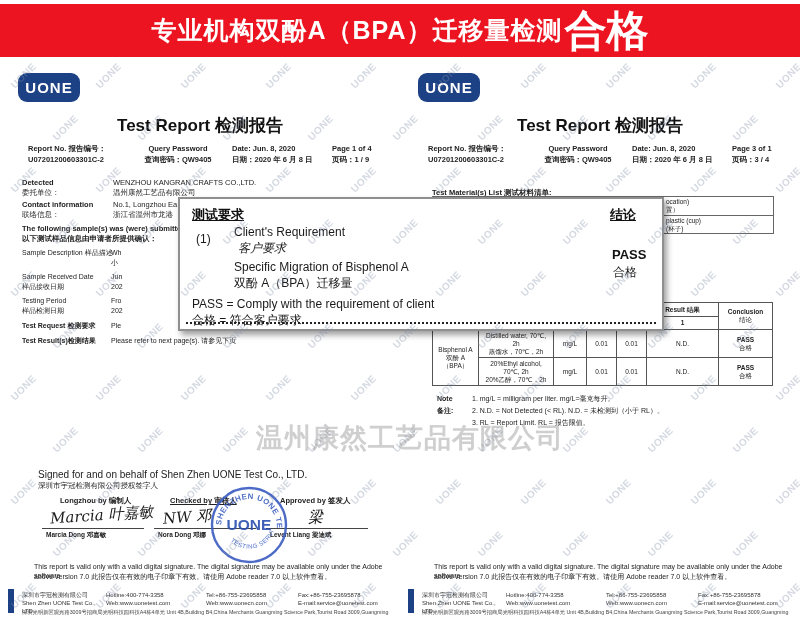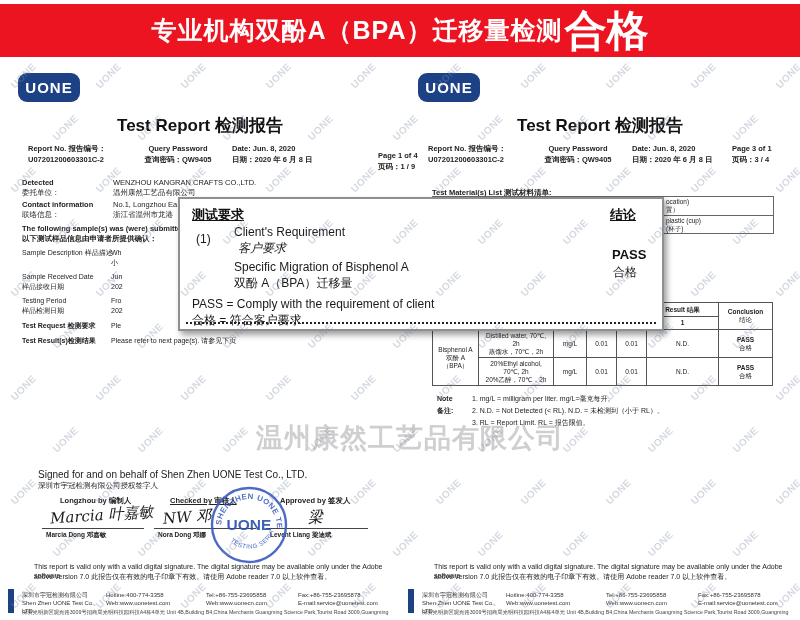--- a/index.html
+++ b/index.html
@@ -71,21 +71,21 @@
       <div>U07201200603301C-2</div>
     </div>
     <div class="abs meta" style="left:120px;top:81px;width:100px;text-align:center;">
       <div>Query Password</div>
       <div>查询密码：QW9405</div>
     </div>
     <div class="abs meta" style="left:224px;top:81px;width:108px;">
       <div>Date: Jun. 8, 2020</div>
       <div>日期：2020 年 6 月 8 日</div>
     </div>
-    <div class="abs meta" style="left:324px;top:88px;width:58px;margin-left:46px;">
+    <div class="abs meta" style="left:324px;top:81px;width:58px;">
       <div>Page 1 of 4</div>
       <div>页码：1 / 9</div>
     </div>
 
     <div class="abs t75 lab" style="left:14px;top:116px;">Detected</div>
     <div class="abs t75" style="left:14px;top:126px;">委托单位：</div>
     <div class="abs t75" style="left:105px;top:116px;">WENZHOU KANGRAN CRAFTS CO.,LTD.</div>
     <div class="abs t75" style="left:105px;top:126px;">温州康然工艺品有限公司</div>
     <div class="abs t75 lab" style="left:14px;top:138px;">Contact information</div>
     <div class="abs t75" style="left:14px;top:148px;">联络信息：</div>

